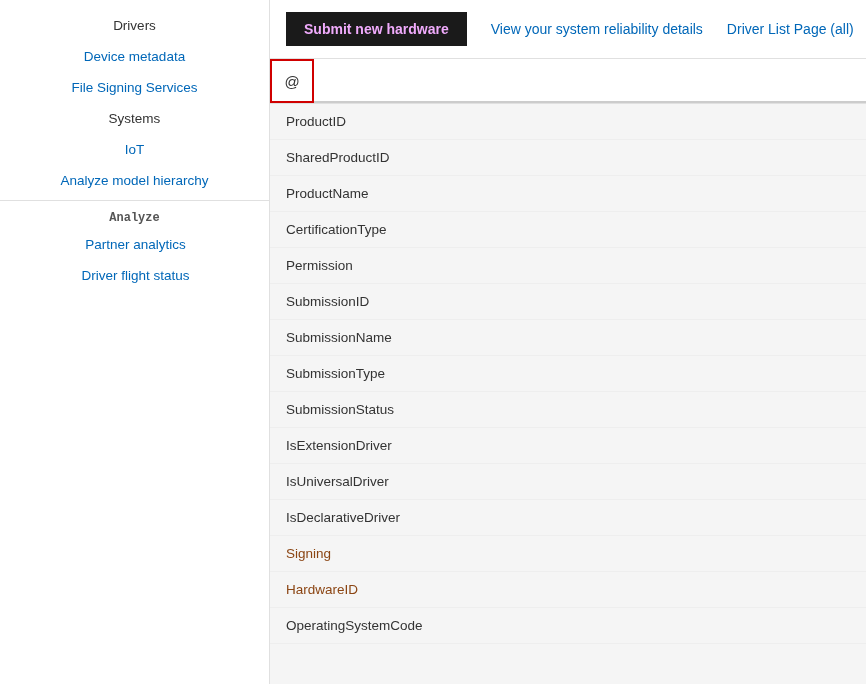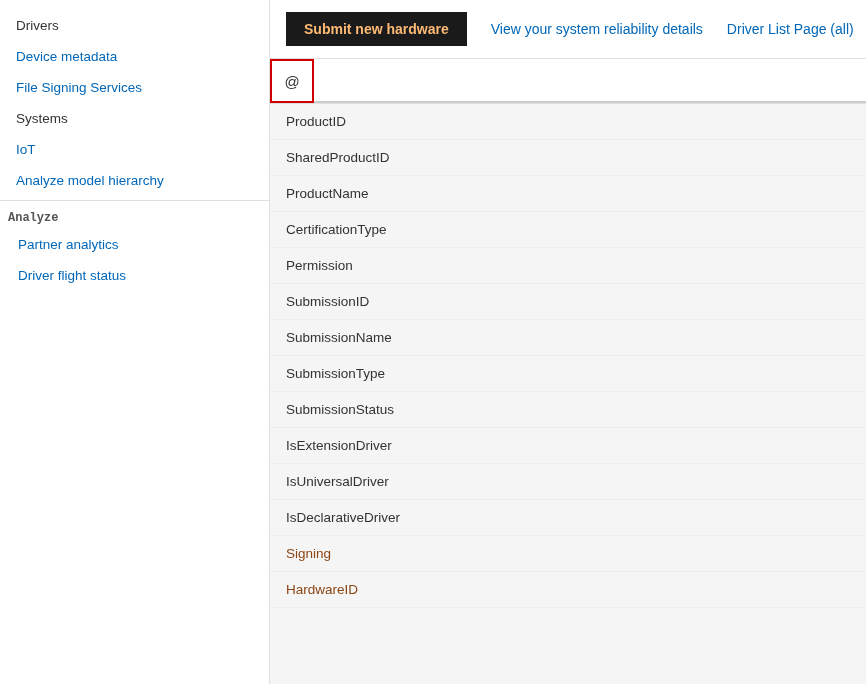--- a/index.html
+++ b/index.html
@@ -1,18 +1,19 @@
 <!DOCTYPE html>
 <html><head>
   <meta charset="utf-8">
   <style>
     * {
       box-sizing: border-box;
       margin: 0;
       padding: 0;
+      text-align: center;
     }
     body {
       font-family: 'Segoe UI', Arial, sans-serif;
       font-size: 14px;
       background: #fff;
       color: #333;
       width: 866px;
       height: 684px;
       overflow: hidden;
       display: flex;
@@ -63,21 +64,21 @@
     .toolbar {
       display: flex;
       align-items: center;
       padding: 12px 16px;
       gap: 24px;
       border-bottom: 1px solid #e0e0e0;
       background: #fff;
     }
     .btn-submit {
       background: #1a1a1a;
-      color: #fdba74;
+      color: #f0abfc;
       border: none;
       padding: 9px 18px;
       font-size: 14px;
       font-weight: 600;
       cursor: pointer;
       white-space: nowrap;
     }
     .toolbar-link {
       color: #0067b8;
       font-size: 14px;
@@ -228,15 +229,18 @@
         </div>
         <div class="list-item">
           <span class="list-item-text">IsDeclarativeDriver</span>
         </div>
         <div class="list-item">
           <span class="list-item-text brown">Signing</span>
         </div>
         <div class="list-item">
           <span class="list-item-text brown">HardwareID</span>
         </div>
+        <div class="list-item">
+          <span class="list-item-text">OperatingSystemCode</span>
+        </div>
       </div>
   </div>
 </div>
 
 </body></html>

